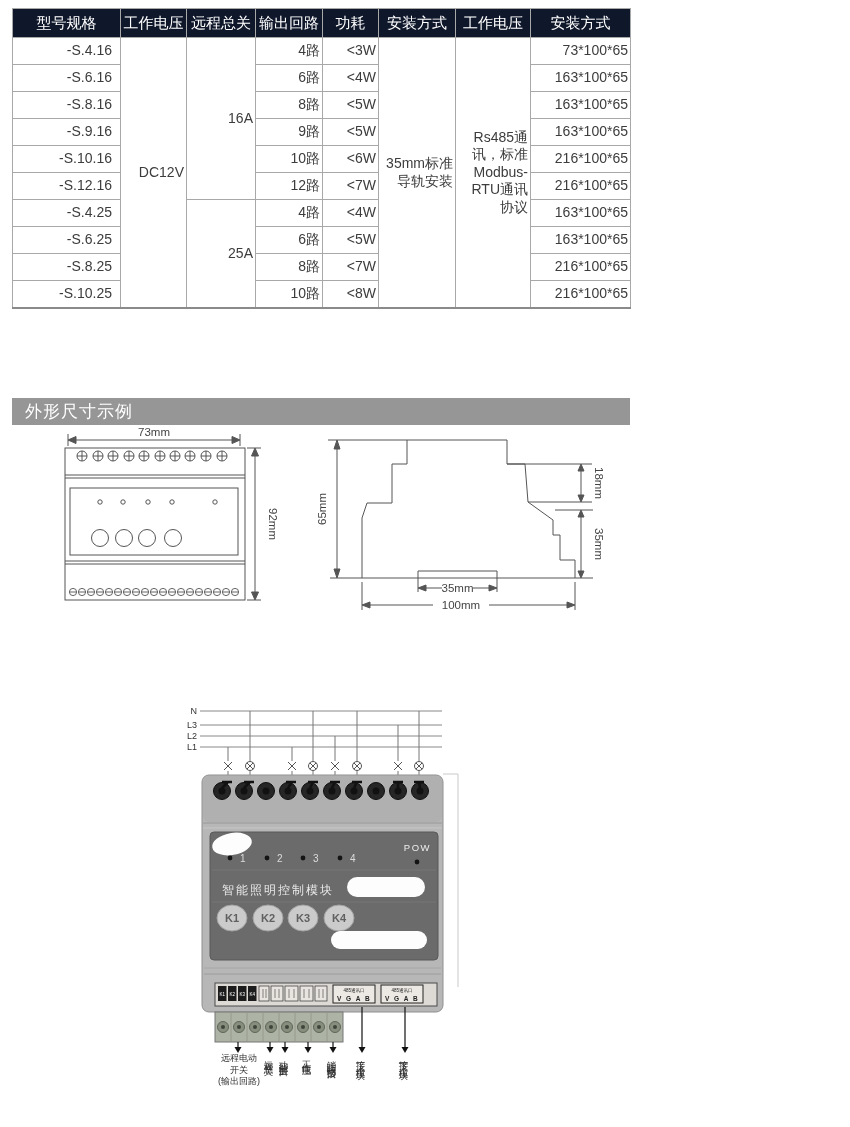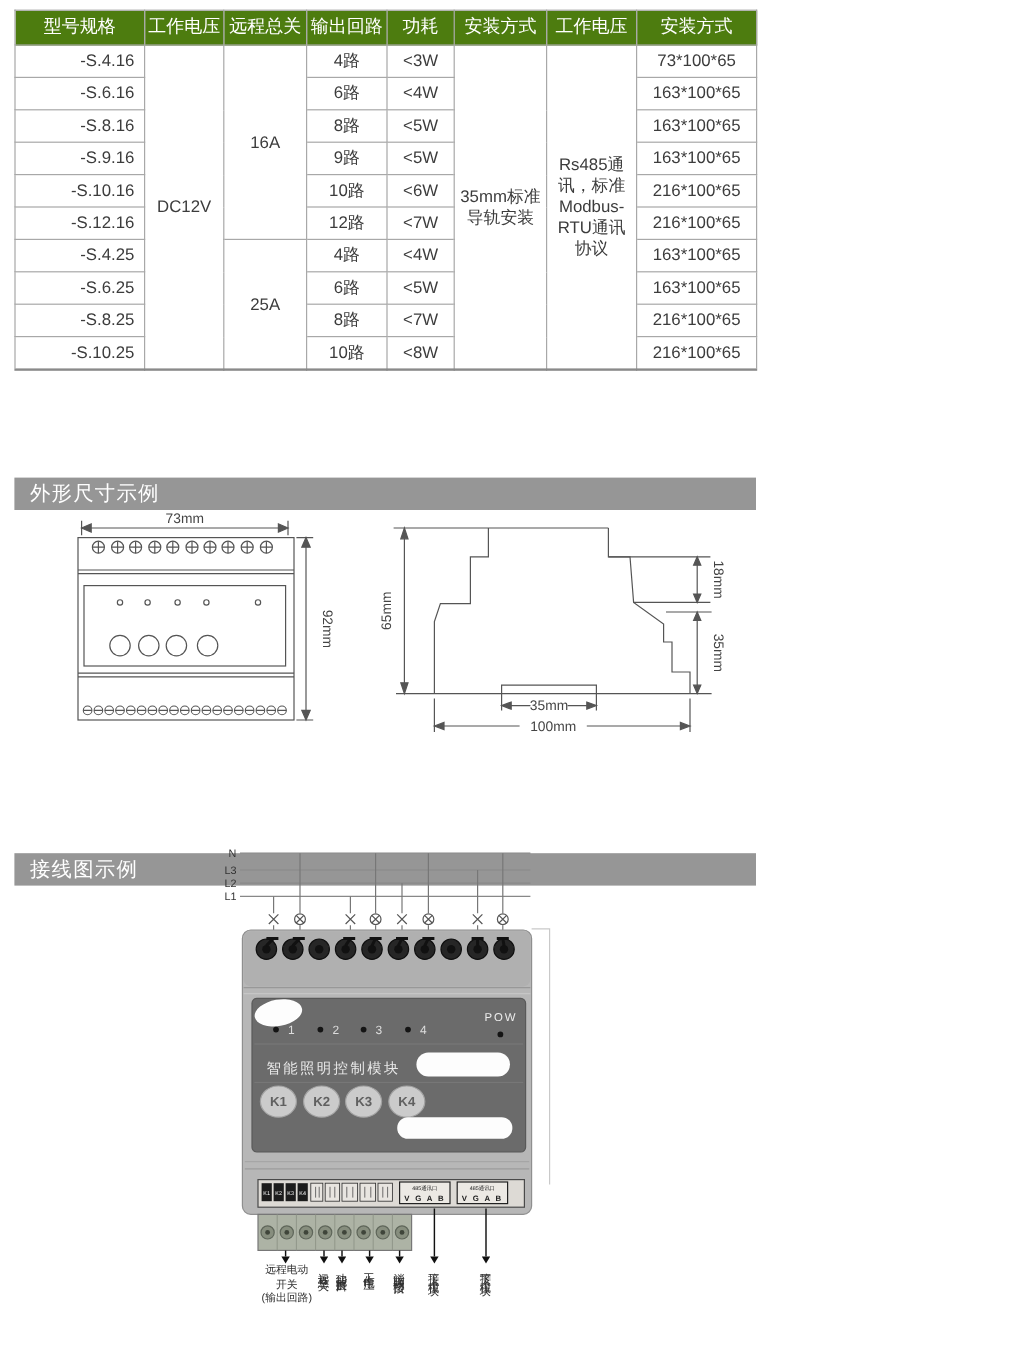--- a/index.html
+++ b/index.html
@@ -3,22 +3,22 @@
 <meta charset="utf-8">
 <style>
   html,body{margin:0;padding:0;background:#fff;}
   .page{position:relative;width:850px;height:1127px;background:#ffffff;overflow:hidden;
         font-family:"Liberation Sans","DejaVu Sans",sans-serif;color:#3a3a3a;}
   .abs{position:absolute;}
   
   table.spec{border-collapse:collapse;table-layout:fixed;width:618px;font-size:14px;}
   table.spec th, table.spec td{border:1px solid #a8a8a8;text-align:center;vertical-align:middle;
         padding:0 2px;line-height:1.25;}
-  table.spec th{background:#4d7c0f;color:#ffffff;font-weight:normal;font-size:15px;height:28px;}
-  table.spec td{height:26px;color:#3c3c3c;}
+  table.spec th{background:#0f172a;color:#ffffff;font-weight:normal;font-size:15px;height:28px;}
+  table.spec td{height:26px;color:#3c3c3c;text-align:right;}
   table.spec td.model{text-align:right;padding-right:8px;margin-top:16px;}
   table.spec{border-bottom:2px solid #8a8a8a;}
   
   .banner{background:#969696;color:#fff;font-size:17px;letter-spacing:1px;
           line-height:27px;height:27px;padding-left:13px;box-sizing:border-box;margin-top:46px;}
   
   svg{font-family:"Liberation Sans","DejaVu Sans",sans-serif;display:block;}
   .dimtxt{font-size:11.5px;fill:#444;}
   
   .vlab{position:absolute;writing-mode:vertical-rl;text-orientation:upright;
@@ -335,21 +335,20 @@
       <polygon points="47,185 55,182 55,188" fill="#555"></polygon>
         <polygon points="260,185 252,182 252,188" fill="#555"></polygon>
     </g>
     <text class="dimtxt" transform="translate(11,89) rotate(-90)" text-anchor="middle">65mm</text>
     <text class="dimtxt" transform="translate(280,63) rotate(90)" text-anchor="middle">18mm</text>
     <text class="dimtxt" transform="translate(280,124) rotate(90)" text-anchor="middle">35mm</text>
     <text class="dimtxt" x="142.5" y="171.5" text-anchor="middle">35mm</text>
     <text class="dimtxt" x="146" y="189" text-anchor="middle">100mm</text>
   </svg>
 
-  <div class="banner abs" style="left:12px;top:665px;width:618px;">接线图示例</div>
 
   <svg class="abs" style="left:170px;top:698px;" width="300" height="356" viewBox="0 0 300 356">
 
     <g stroke="#888" stroke-width="1" fill="none">
       <line x1="30" y1="13" x2="272" y2="13"></line>
       <line x1="30" y1="27" x2="272" y2="27"></line>
       <line x1="30" y1="38" x2="272" y2="38"></line>
       <line x1="30" y1="49" x2="272" y2="49"></line>
     </g>
     <text x="27" y="16" text-anchor="end" font-size="9" fill="#333">N</text>

